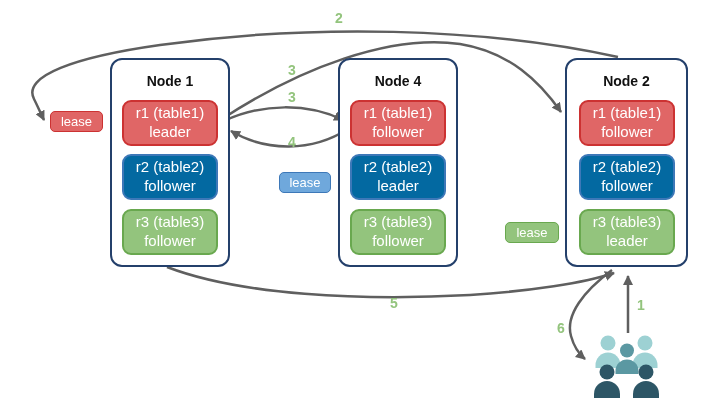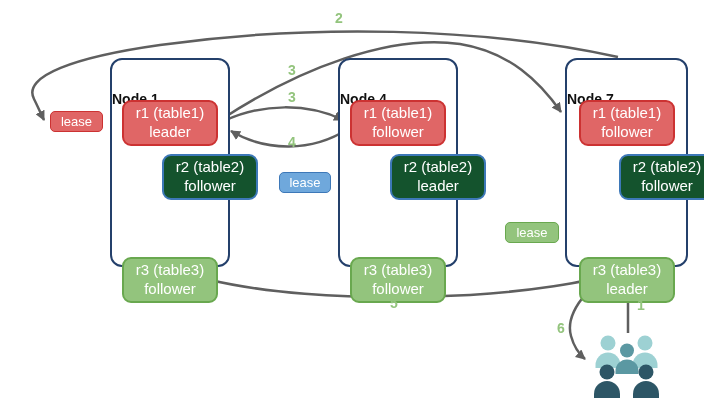--- a/index.html
+++ b/index.html
@@ -5,32 +5,32 @@
   html,body{margin:0;padding:0;background:#ffffff;}
   #canvas{
     position:relative;width:704px;height:405px;background:#ffffff;overflow:hidden;
     font-family:"Liberation Sans", sans-serif;
   }
   .node{
     position:absolute;top:58px;width:120px;height:209px;background:#ffffff;
     border:2px solid #24406b;border-radius:12px;box-sizing:border-box;
   }
   .node-title{
-    margin-top:31px;font-size:14px;font-weight:bold;color:#111111;
+    margin-top:13px;text-align:center;font-size:14px;font-weight:bold;color:#111111;
   }
   .replica{
     position:absolute;left:10px;width:96px;height:46px;border-radius:9px;
     box-sizing:border-box;border:2px solid;color:#ffffff;font-size:15px;
     display:flex;flex-direction:column;align-items:center;justify-content:center;
     line-height:1.25;text-align:center;
   }
   .replica.red{background:#e06666;border-color:#cc3232;}
-  .replica.blue{background:#14532d;border-color:#3d78b8;margin-left:40px;}
+  .replica.blue{background:#0369a1;border-color:#3d78b8;}
   .replica.green{background:#93c47d;border-color:#69a84f;}
-  .r-top1{top:40px;} .r-top2{top:94px;} .r-top3{top:149px;margin-top:48px;}
+  .r-top1{top:40px;} .r-top2{top:94px;} .r-top3{top:149px;}
   .lease{
     position:absolute;border-radius:5px;border:1.5px solid;box-sizing:border-box;
     color:#ffffff;font-size:13px;display:flex;align-items:center;justify-content:center;
   }
   .lease.red{left:50px;top:111px;width:53px;height:21px;background:#e06666;border-color:#cc3232;}
   .lease.blue{left:279px;top:172px;width:52px;height:21px;background:#6fa8dc;border-color:#3d78b8;}
   .lease.green{left:505px;top:222px;width:54px;height:21px;background:#93c47d;border-color:#69a84f;}
   .step{
     position:absolute;color:#93c47d;font-size:14px;font-weight:bold;width:12px;text-align:center;
   }
@@ -107,21 +107,21 @@
       <div>r2 (table2)</div>
       <div>leader</div>
     </div>
     <div class="replica green r-top3">
       <div>r3 (table3)</div>
       <div>follower</div>
     </div>
   </div>
 
   <div class="node" style="left:565px;width:123px">
-    <div class="node-title">Node 7</div>
+    <div class="node-title">Node 2</div>
     <div class="replica red r-top1" style="left:12px">
       <div>r1 (table1)</div>
       <div>follower</div>
     </div>
     <div class="replica blue r-top2" style="left:12px">
       <div>r2 (table2)</div>
       <div>follower</div>
     </div>
     <div class="replica green r-top3" style="left:12px">
       <div>r3 (table3)</div>

